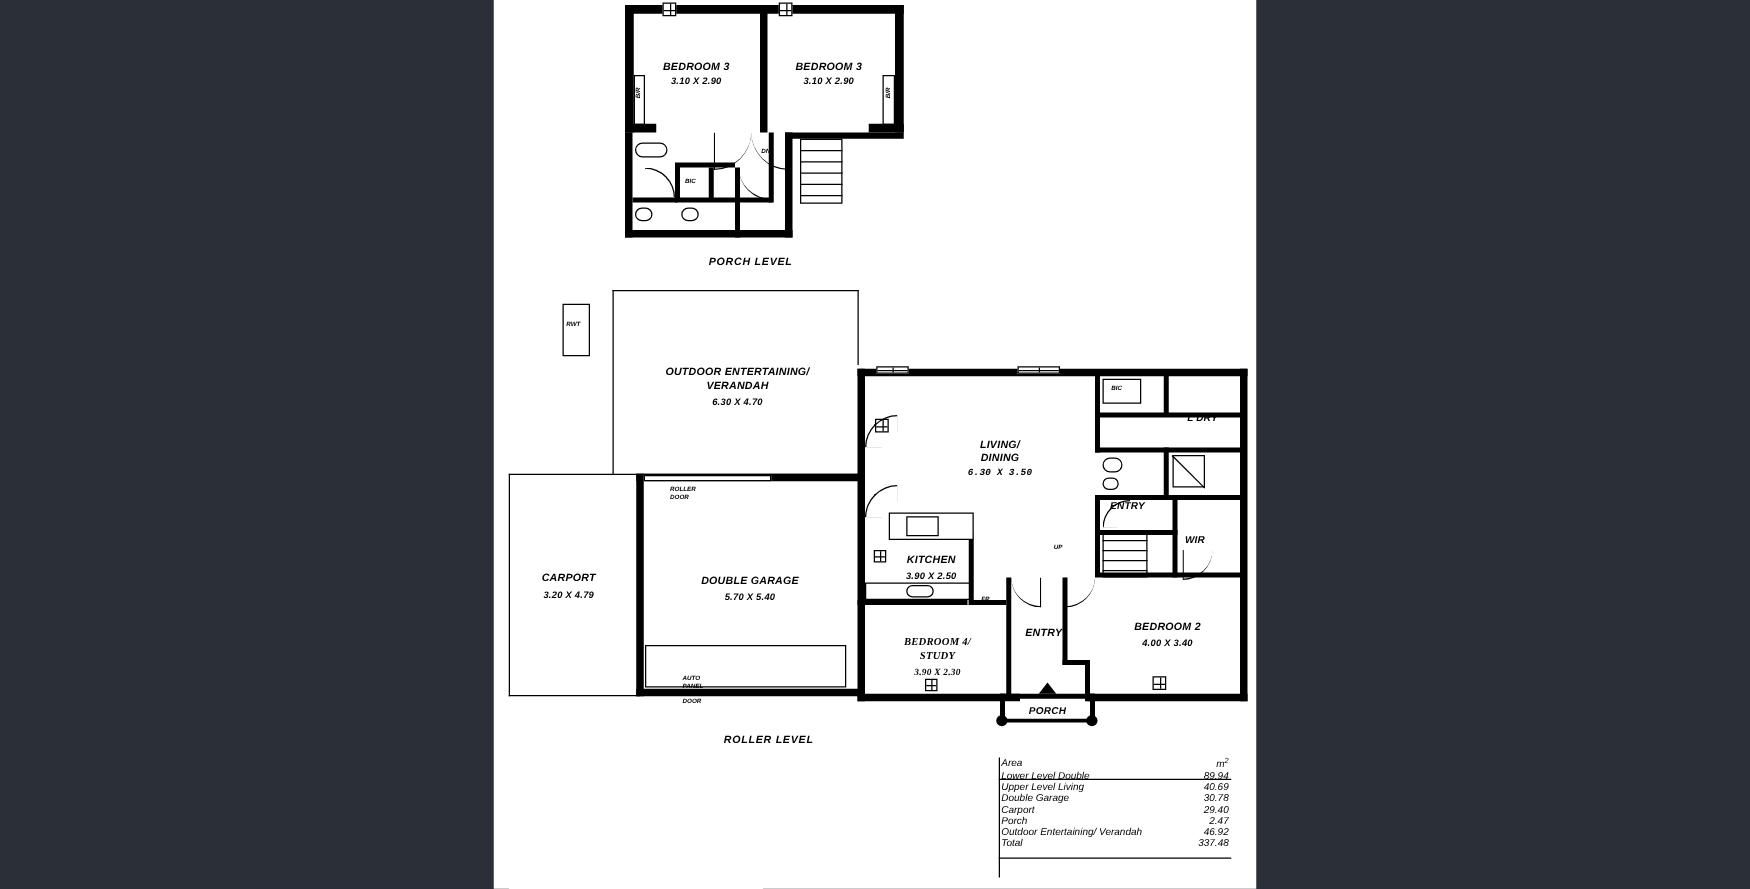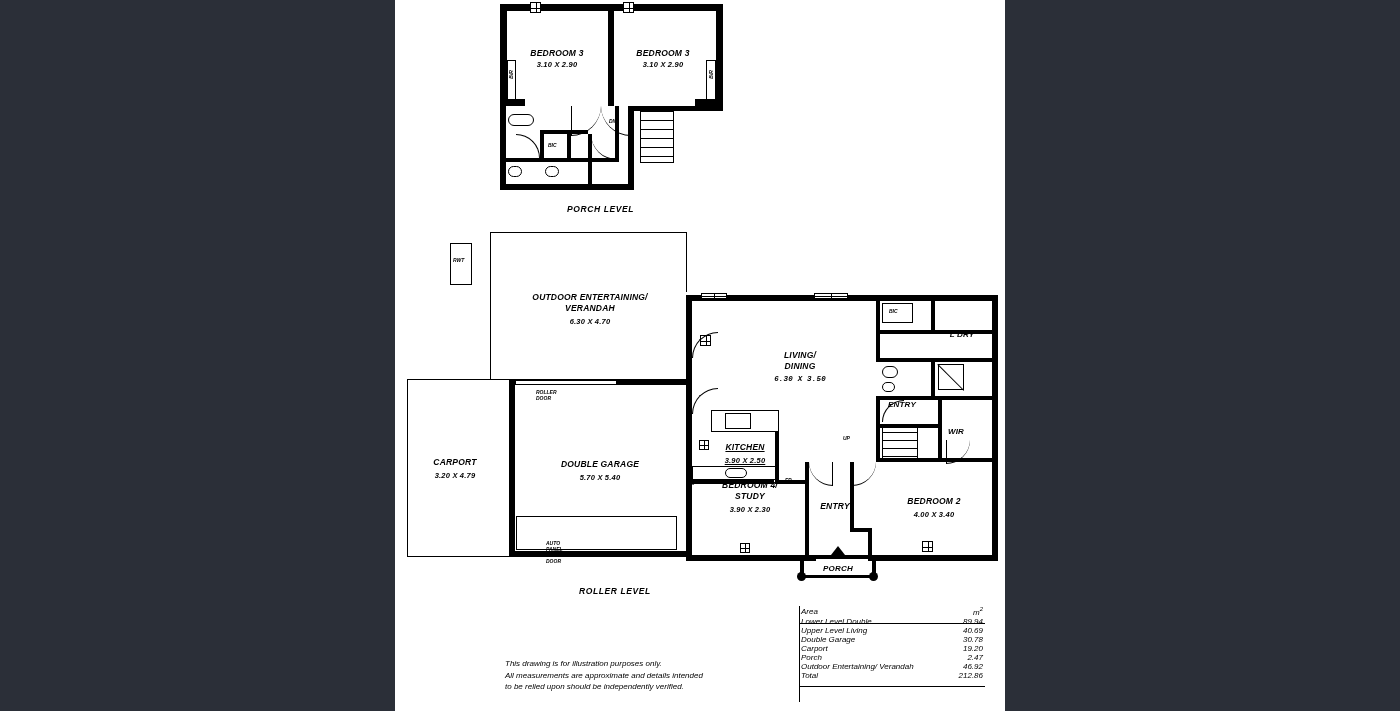--- a/index.html
+++ b/index.html
@@ -194,54 +194,49 @@
       <span class="dim">VERANDAH</span>
       <span class="dim" style="font-size:7.5px;margin-top:2px;">6.30 X 4.70</span>
     </div>
 
     <div class="lbl" style="left:340px;top:350px;width:130px;font-size:8.5px;line-height:11px;">
       <span>LIVING/</span>
       <span class="dim">DINING</span>
       <span class="dim" style="font-size:7.5px;margin-top:2px;font-family:Liberation Mono, monospace;">6.30 X 3.50</span>
     </div>
 
-    <div class="lbl" style="left:295px;top:442px;width:110px;font-size:8.5px;line-height:11px;text-decoration:underline;">
+    <div class="lbl" style="left:295px;top:442px;width:110px;font-size:8.5px;line-height:11px;">
       <span>KITCHEN</span>
       <span class="dim" style="font-size:7.5px;margin-top:2px;">3.90 X 2.50</span>
     </div>
 
     <div class="lbl" style="left:128px;top:459px;width:154px;font-size:8.5px;line-height:11px;">
       <span>DOUBLE GARAGE</span>
       <span class="dim" style="font-size:7.5px;margin-top:2px;">5.70 X 5.40</span>
     </div>
 
     <div class="lbl" style="left:8px;top:457px;width:104px;font-size:8.5px;line-height:11px;">
       <span>CARPORT</span>
       <span class="dim" style="font-size:7.5px;margin-top:2px;">3.20 X 4.79</span>
     </div>
 
-    <div class="lbl" style="left:300px;top:480px;width:110px;font-size:8.5px;line-height:11px;">
+    <div class="lbl" style="left:300px;top:508px;width:110px;font-size:8.5px;line-height:11px;font-family:Liberation Serif, serif;">
       <span>BEDROOM 4/</span>
       <span class="dim">STUDY</span>
       <span class="dim" style="font-size:7.5px;margin-top:2px;">3.90 X 2.30</span>
     </div>
 
     <div class="lbl" style="left:481px;top:496px;width:116px;font-size:8.5px;line-height:11px;">
       <span>BEDROOM 2</span>
       <span class="dim" style="font-size:7.5px;margin-top:2px;">4.00 X 3.40</span>
     </div>
   </div>
 
   <div class="sec-lbl" style="left:184px;top:586px;">ROLLER LEVEL</div>
 
-  <div class="note" style="left:110px;top:658px;width:260px;">
-    <div>This drawing is for illustration purposes only.</div>
-    <div>All measurements are approximate and details intended</div>
-    <div>to be relied upon should be independently verified.</div>
-  </div>
 
   <div class="area-wrap" style="left:404px;top:606px;width:186px;height:96px;">
     <div class="vline"></div>
     <div class="hl" style="left:0;top:17px;width:186px;"></div>
     <div class="hl" style="left:0;top:80px;width:186px;"></div>
 
     <table class="area" style="left:0;top:0;width:186px;">
       <tbody>
           <tr>
         <td>Area</td>
@@ -254,31 +249,31 @@
       <tr>
         <td>Upper Level Living</td>
         <td class="num">40.69</td>
       </tr>
       <tr>
         <td>Double Garage</td>
         <td class="num">30.78</td>
       </tr>
       <tr>
         <td>Carport</td>
-        <td class="num">19.20</td>
+        <td class="num">29.40</td>
       </tr>
       <tr>
         <td>Porch</td>
         <td class="num">2.47</td>
       </tr>
       <tr>
         <td>Outdoor Entertaining/ Verandah</td>
         <td class="num">46.92</td>
       </tr>
       <tr>
         <td>Total</td>
-        <td class="num">212.86</td>
+        <td class="num">337.48</td>
       </tr>
     </tbody>
       </table>
   </div>
 
 </div>
 
 </body></html>

